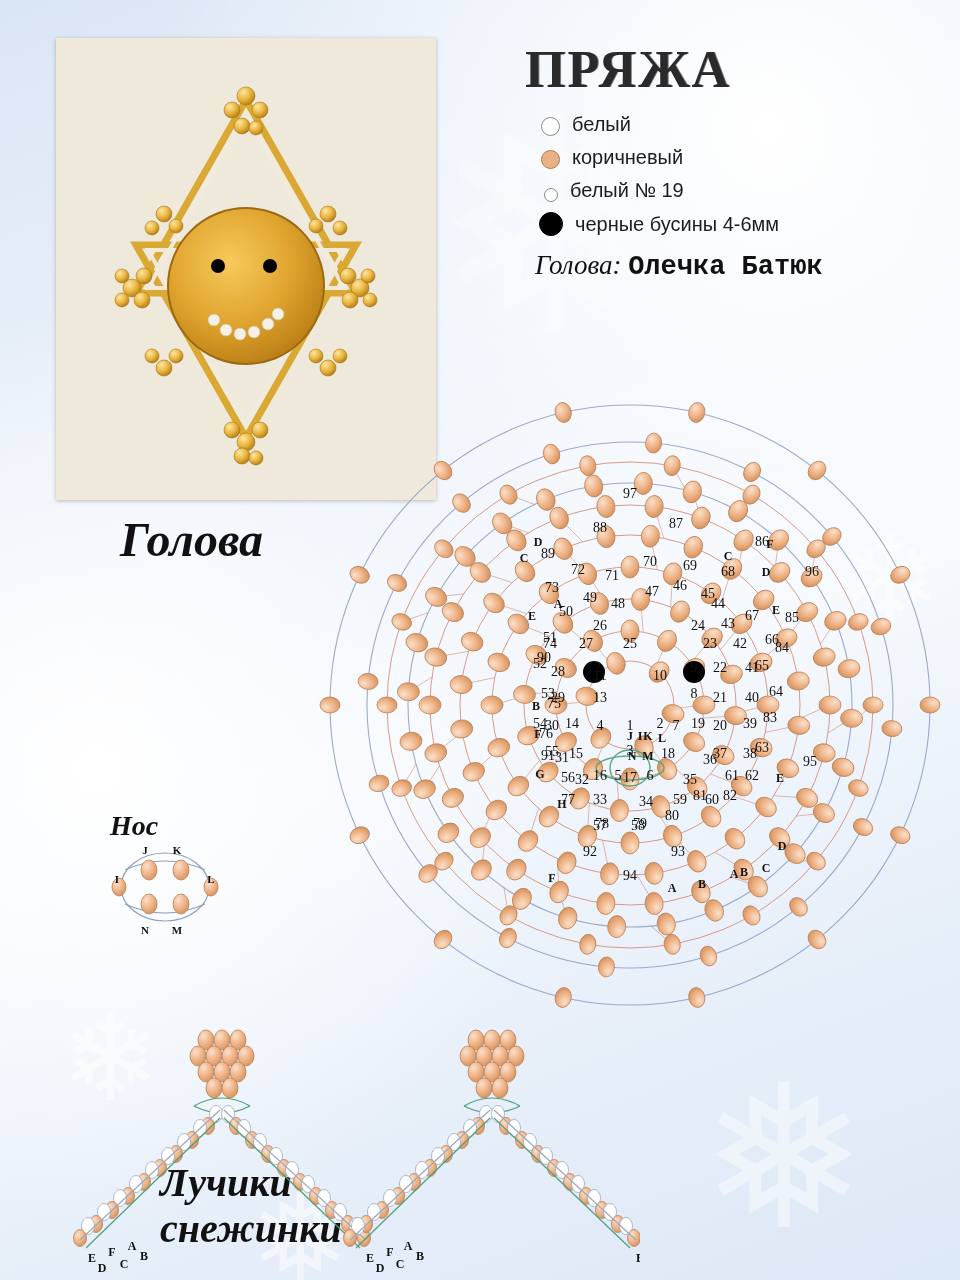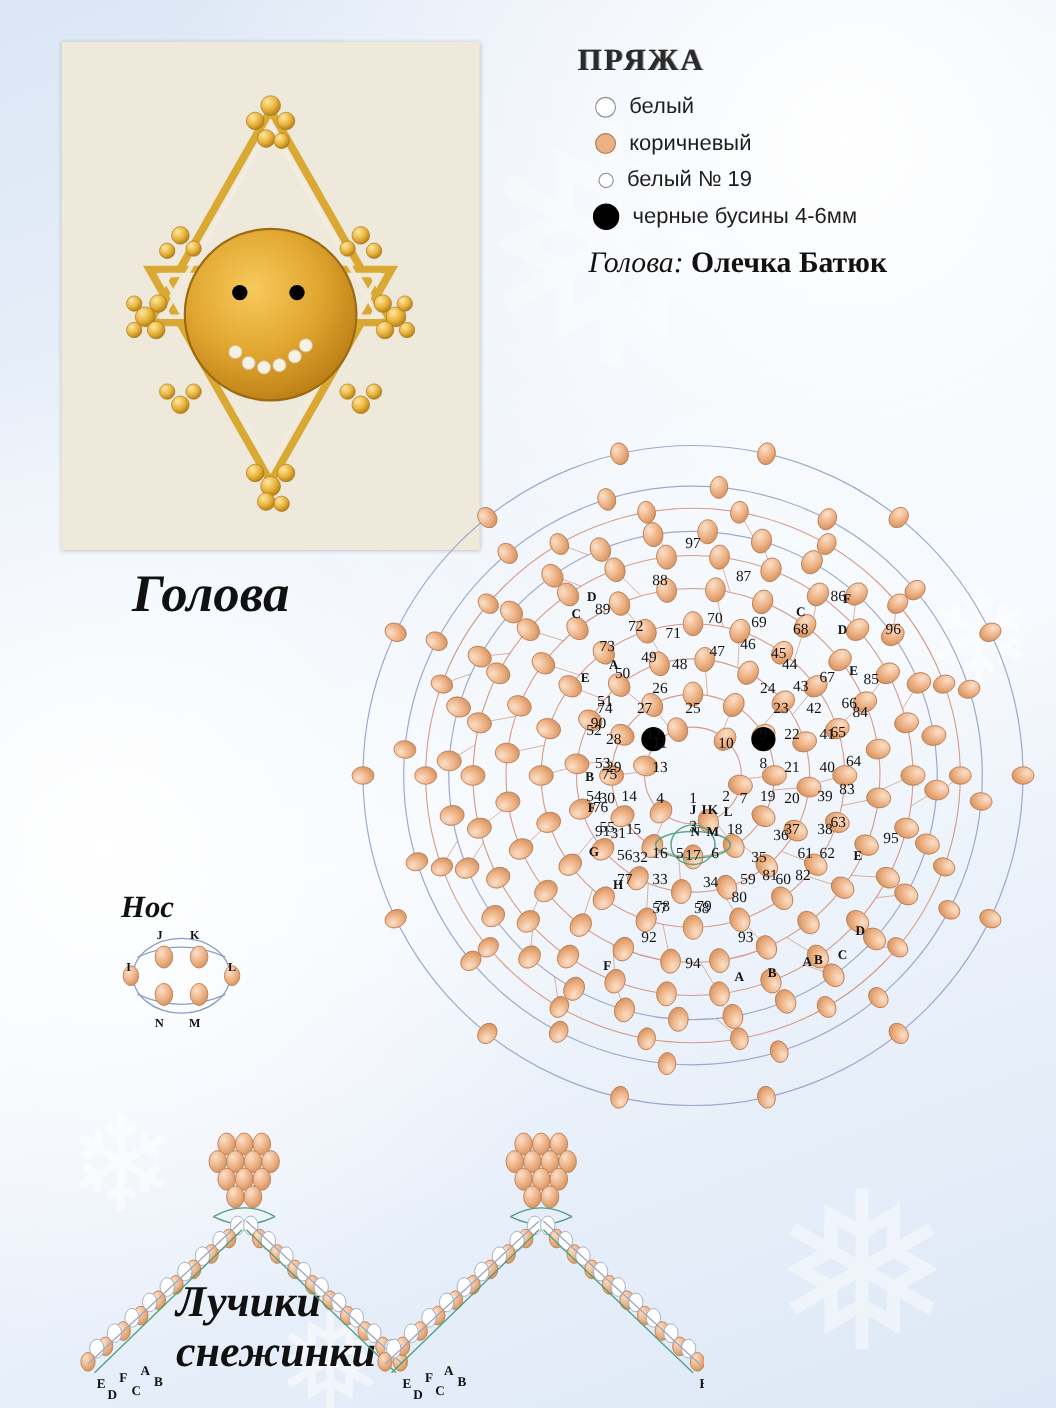--- a/index.html
+++ b/index.html
@@ -30,34 +30,34 @@
     background:#efe9dc;
     box-shadow:0 1px 4px rgba(0,0,0,.25);
     overflow:hidden;
   }
   #photo .starwrap{position:absolute;inset:0;}
   
   #legend{position:absolute;left:525px;top:40px;width:400px;}
   #legend h1{
     margin:0 0 14px 0;
     font-family:"Liberation Serif", serif;
-    font-size:28px;letter-spacing:2px;color:#2a2a2a;
+    font-size:52px;letter-spacing:2px;color:#2a2a2a;
     text-align:left;
     font-weight:bold;
     text-shadow:1px 0 0 #7d7d7d;
   }
-  .legrow{display:flex;align-items:center;gap:12px;margin:6px 0 10px 16px;}
+  .legrow{display:flex;align-items:flex-end;gap:12px;margin:6px 0 10px 16px;}
   .legrow .lbl{font-size:20px;color:#1d1d1d;font-family:"Liberation Sans",sans-serif;}
   .bead{width:17px;height:17px;border-radius:50%;border:1px solid #8a8a8a;background:#fff;}
   .bead.brown{background:#eab184;border-color:#b07a4c;}
   .bead.small{width:12px;height:12px;}
   .bead.black{background:#000;border-color:#000;width:22px;height:22px;}
   #author{margin:14px 0 0 10px;font-size:27px;color:#111;}
   #author .aw{font-style:italic;font-weight:normal;}
-  #author .nm{font-weight:bold;font-family:Liberation Serif, serif;}
+  #author .nm{font-weight:bold;font-family:Liberation Mono, monospace;}
   #handle{margin:2px 0 0 70px;font-size:16px;color:#333;font-family:"Liberation Sans",sans-serif;}
 
   
   .sectitle{position:absolute;font-style:italic;font-weight:bold;color:#111;}
   #t-golova{left:120px;top:512px;font-size:48px;}
   #t-nos{left:110px;top:772px;font-size:28px;margin-top:38px;}
   #t-luch{left:160px;top:1160px;font-size:40px;line-height:1.15;}
 
   
   #diagram{position:absolute;left:300px;top:380px;width:660px;height:650px;}

